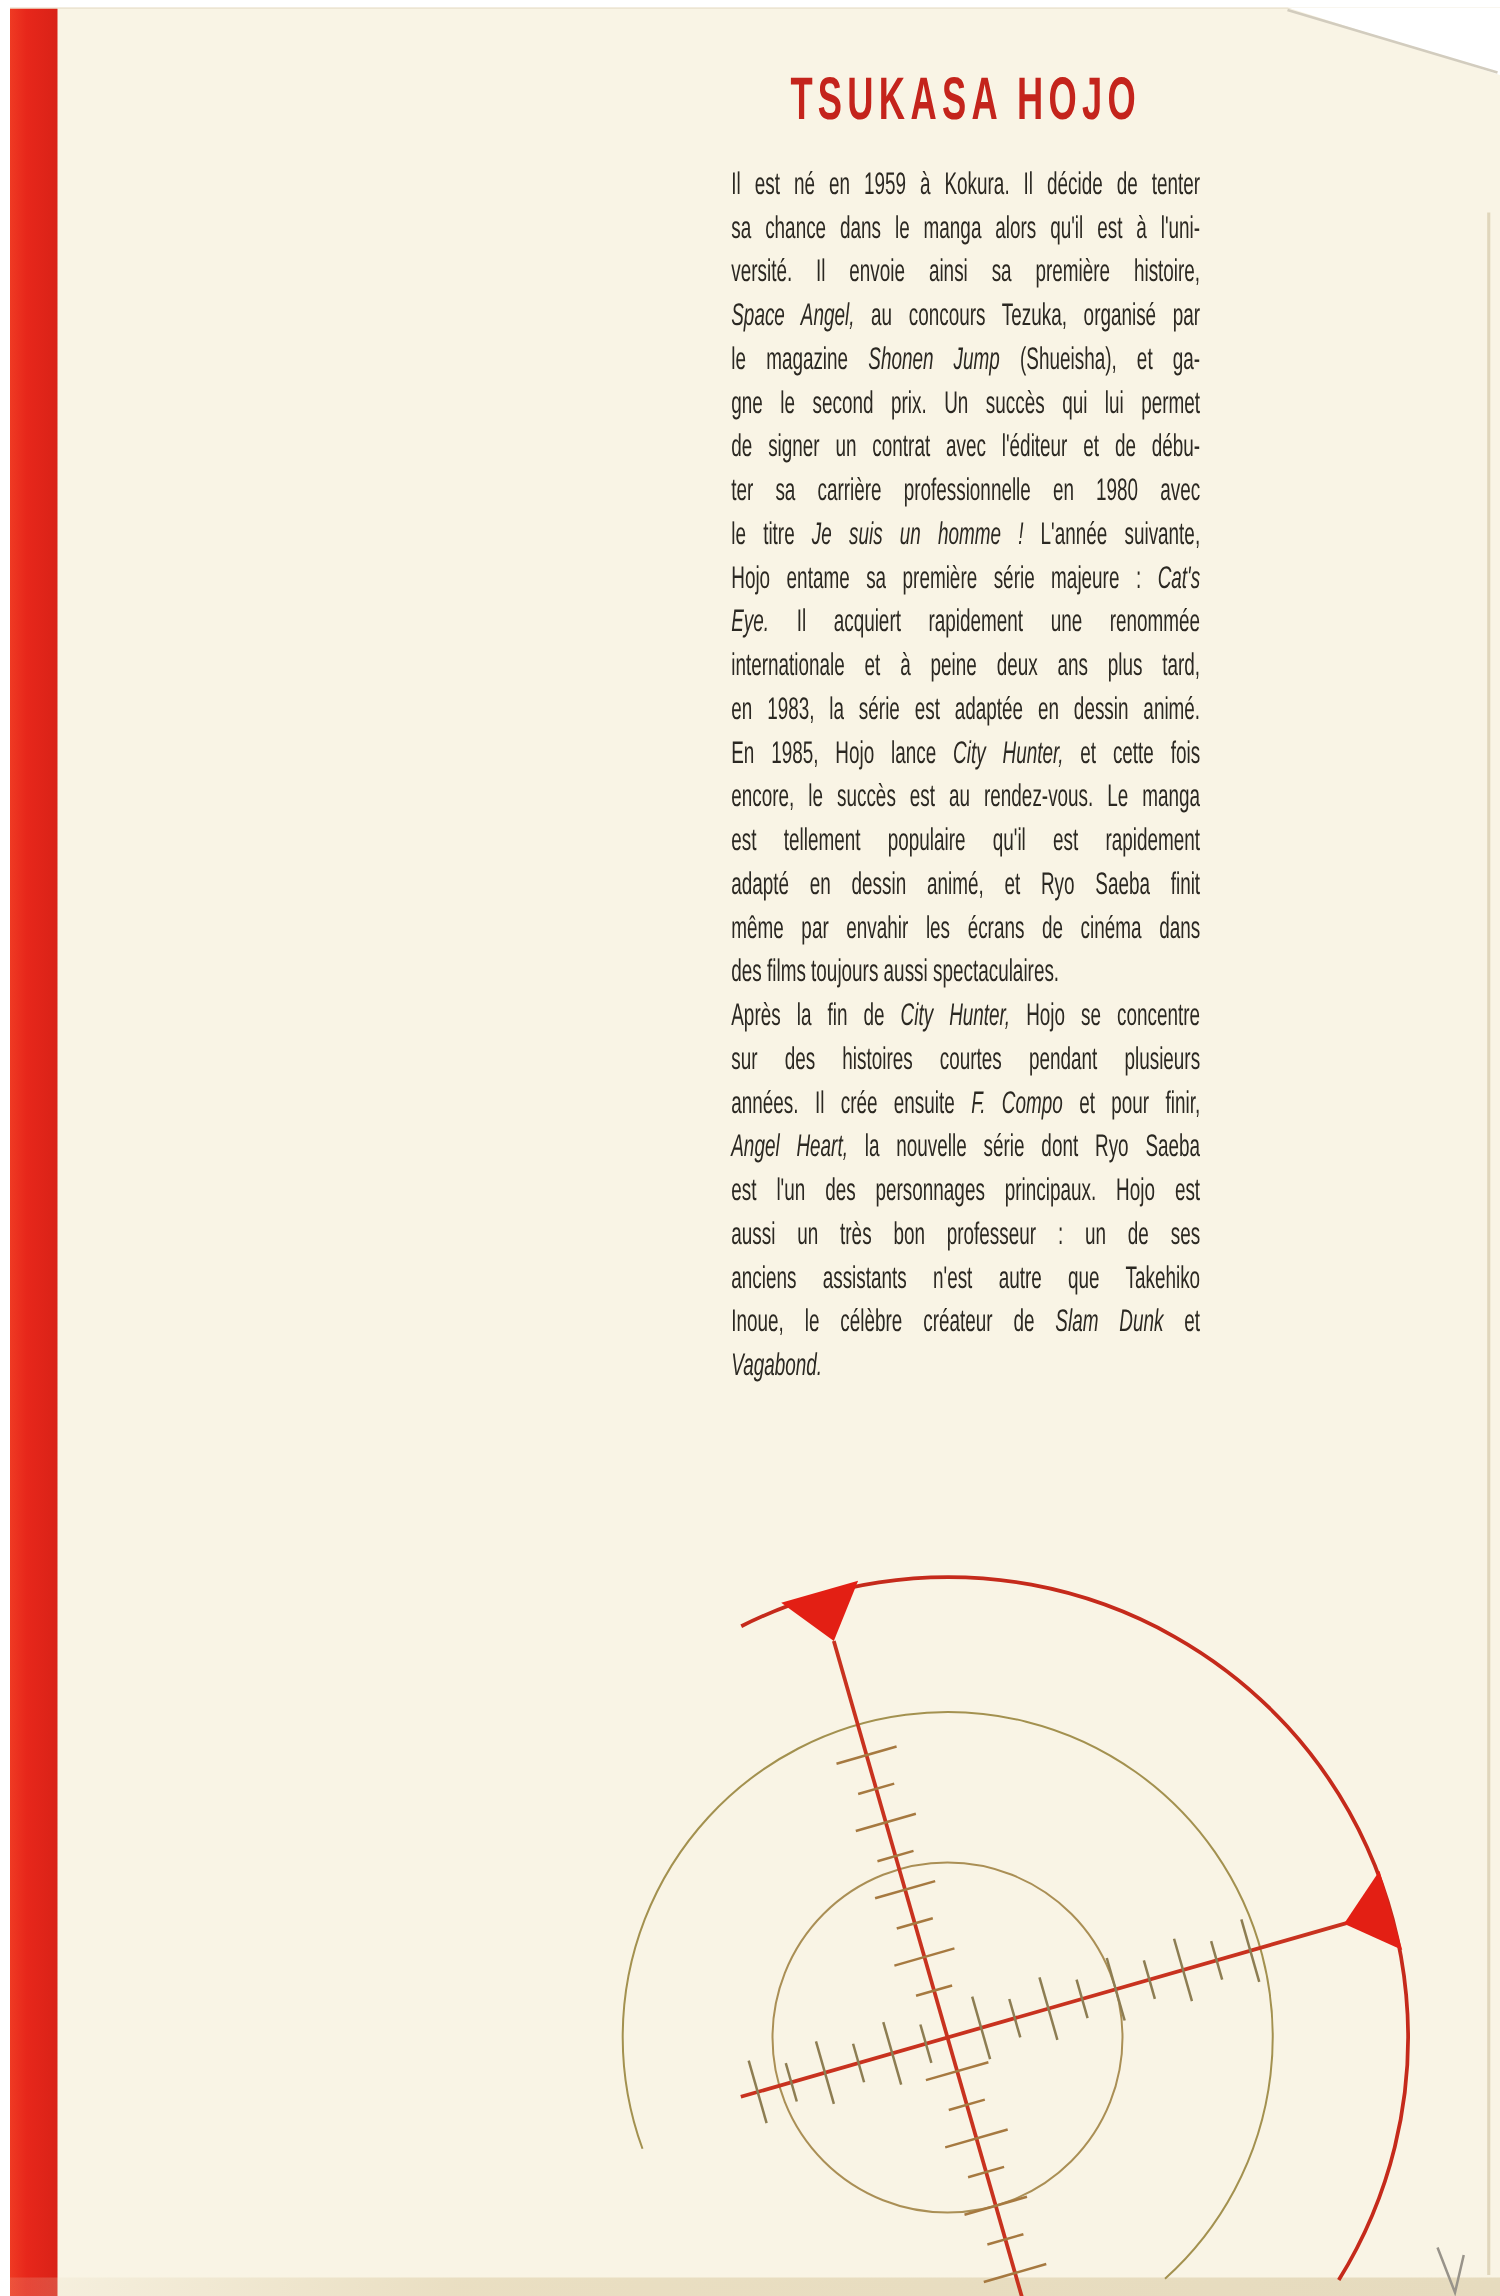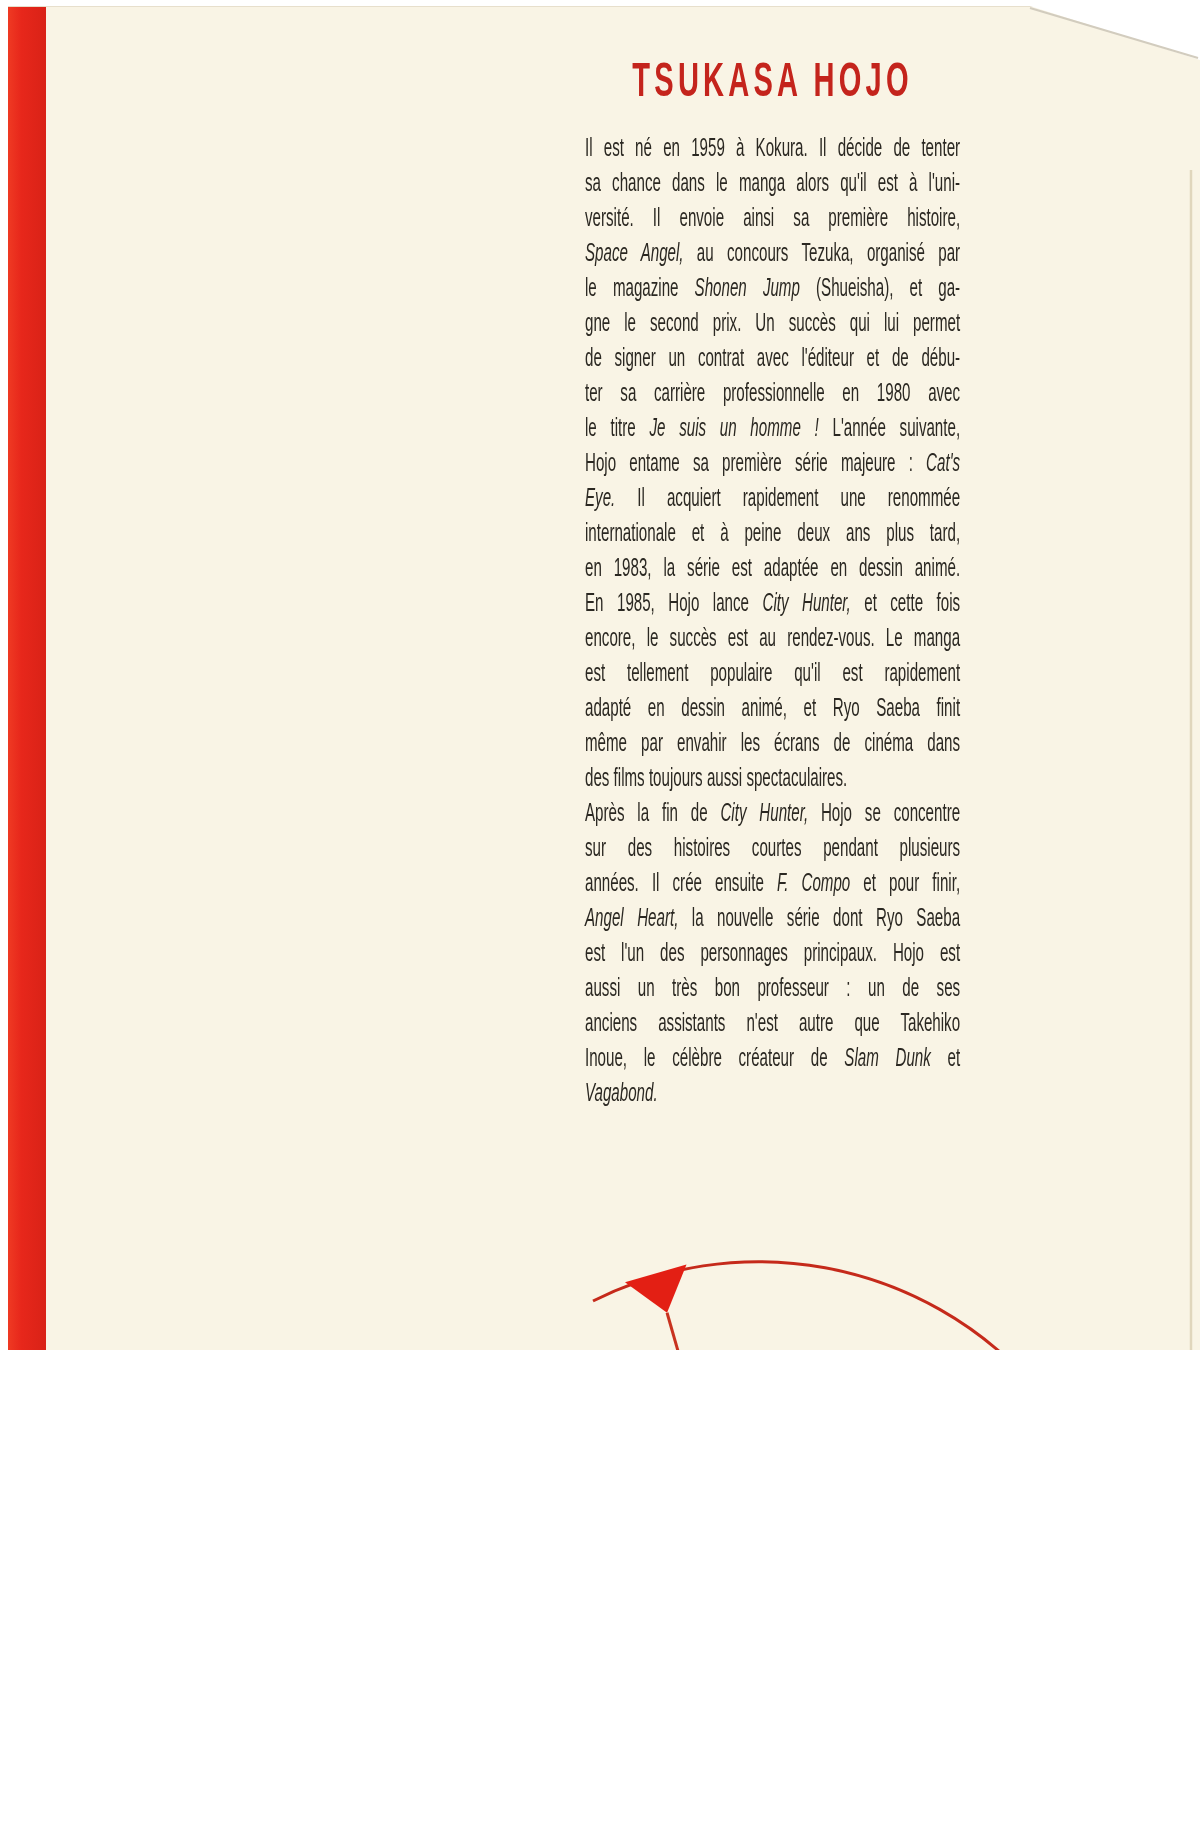--- a/index.html
+++ b/index.html
@@ -1,17 +1,17 @@
 <!DOCTYPE html>
 <html><head>
 <meta charset="utf-8">
 <style>
   html,body{margin:0;padding:0;background:#ffffff;}
   #canvas{
-    position:relative;width:1200px;height:1350px;overflow:hidden;
+    position:relative;width:1200px;height:1837px;overflow:hidden;
     font-family:"Liberation Sans","DejaVu Sans",sans-serif;background:#ffffff;
   }
   
   .page{
     position:absolute;left:8px;top:6px;width:1192px;height:1831px;
     background:#f9f4e5;border-top:1px solid #e7dfcc;
   }
   
   .spine{
     position:absolute;left:0;top:0;width:38px;height:1831px;

